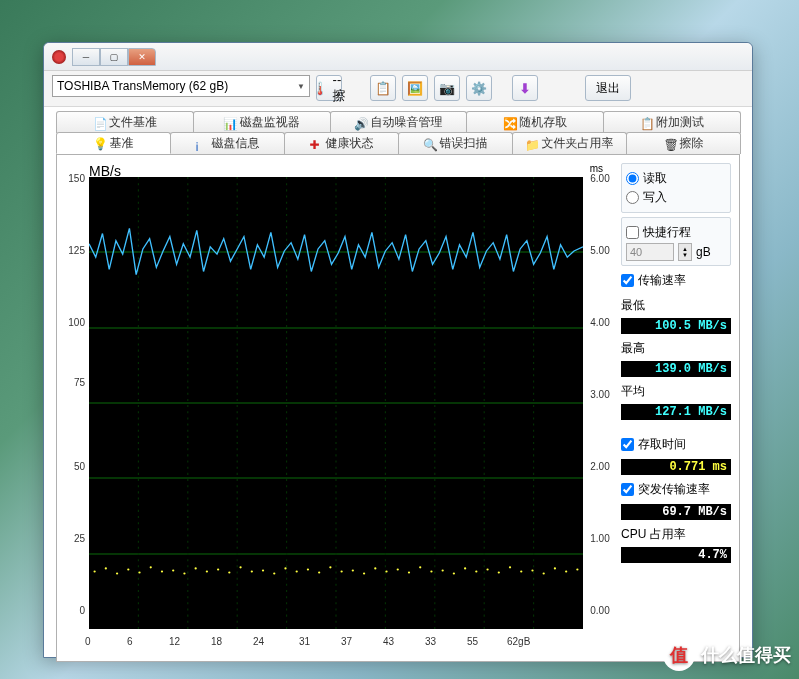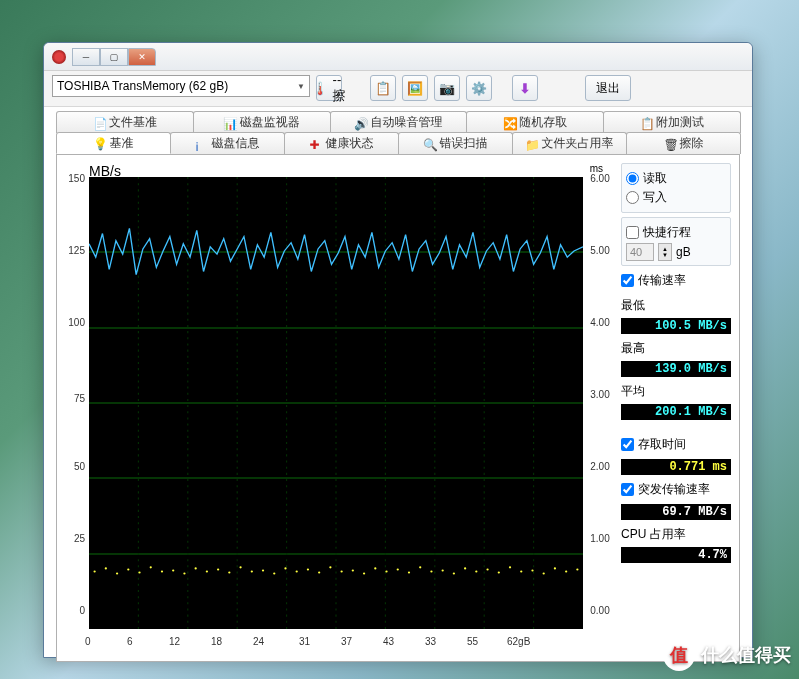--- a/index.html
+++ b/index.html
@@ -30,21 +30,21 @@
 .ylabel-left { position: absolute; left: 0; font-size: 10px; color: #333; text-align: right; width: 20px; }
 .ylabel-right { position: absolute; right: 0; font-size: 10px; color: #333; text-align: center; width: 26px; }
 .xlabel { position: absolute; bottom: 6px; font-size: 10px; color: #333; text-align: center; }
 .unit-left { position: absolute; left: 24px; top: 0; font-size: 14px; }
 .unit-right { position: absolute; right: 10px; top: 0; font-size: 10px; }
 .sidepanel { width: 110px; display: flex; flex-direction: column; gap: 4px; font-size: 12px; }
 .startbtn { height: 24px; border: 1px solid #8090a0; background: linear-gradient(to bottom, #fdfdfd, #e4e8ec); border-radius: 3px; font-size: 12px; }
 .group { border: 1px solid #d0d8e0; background: #f8fafc; padding: 4px; border-radius: 2px; }
 .radio-row, .check-row { display: flex; align-items: center; gap: 4px; font-size: 12px; margin: 2px 0; }
 .spin-row { display: flex; align-items: center; gap: 4px; margin-top: 2px; }
-.spin { width: 28px; height: 18px; border: 1px solid #b0b0b0; background: #f0f0f0; font-size: 11px; padding: 0 3px; display: flex; align-items: center; color: #888; }
+.spin { width: 48px; height: 18px; border: 1px solid #b0b0b0; background: #f0f0f0; font-size: 11px; padding: 0 3px; display: flex; align-items: center; color: #888; }
 .spinbtns { width: 14px; height: 18px; border: 1px solid #b0b0b0; background: #e8e8e8; font-size: 6px; display: flex; flex-direction: column; align-items: center; justify-content: center; }
 .stat-label { font-size: 12px; margin-top: 2px; }
 .stat-val { background: #000; color: #40ffff; font-family: "Courier New", monospace; font-size: 12px; font-weight: bold; padding: 1px 4px; text-align: right; }
 .stat-val.yellow { color: #ffff40; }
 .stat-val.white { color: #fff; }
 .watermark { position: absolute; right: 8px; bottom: 8px; display: flex; align-items: center; gap: 6px; color: #fff; font-size: 18px; font-weight: bold; text-shadow: 0 1px 3px rgba(0,0,0,0.5); }
 .watermark .badge { width: 32px; height: 32px; border-radius: 50%; background: #fff; color: #e03030; display: flex; align-items: center; justify-content: center; font-size: 18px; font-weight: bold; }
 </style>
 </head>
 <body>
@@ -208,21 +208,21 @@
               <circle cx="405" cy="386" r="1"></circle>
               <circle cx="415" cy="381" r="1"></circle>
               <circle cx="425" cy="384" r="1"></circle>
               <circle cx="435" cy="382" r="1"></circle>
           </g>
         </svg>
       </div>
       <span class="ylabel-left" style="top:10px">150</span>
       <span class="ylabel-left" style="top:82px">125</span>
       <span class="ylabel-left" style="top:154px">100</span>
-      <span class="ylabel-left" style="top:230px">75</span>
+      <span class="ylabel-left" style="top:214px">75</span>
       <span class="ylabel-left" style="top:298px">50</span>
       <span class="ylabel-left" style="top:370px">25</span>
       <span class="ylabel-left" style="top:442px">0</span>
       <span class="ylabel-right" style="top:10px">6.00</span>
       <span class="ylabel-right" style="top:82px">5.00</span>
       <span class="ylabel-right" style="top:154px">4.00</span>
       <span class="ylabel-right" style="top:226px">3.00</span>
       <span class="ylabel-right" style="top:298px">2.00</span>
       <span class="ylabel-right" style="top:370px">1.00</span>
       <span class="ylabel-right" style="top:442px">0.00</span>
@@ -263,21 +263,21 @@
       </div>
       <div class="check-row">
           <input type="checkbox" checked="" style="">
           <span>传输速率</span>
         </div>
       <div class="stat-label">最低</div>
       <div class="stat-val">100.5 MB/s</div>
       <div class="stat-label">最高</div>
       <div class="stat-val">139.0 MB/s</div>
       <div class="stat-label">平均</div>
-      <div class="stat-val">200.1 MB/s</div>
+      <div class="stat-val">127.1 MB/s</div>
       <div style="height:6px"></div>
       <div class="check-row">
           <input type="checkbox" checked="" style="">
           <span>存取时间</span>
         </div>
       <div class="stat-val yellow">0.771 ms</div>
       <div class="check-row">
           <input type="checkbox" checked="" style="">
           <span>突发传输速率</span>
         </div>

